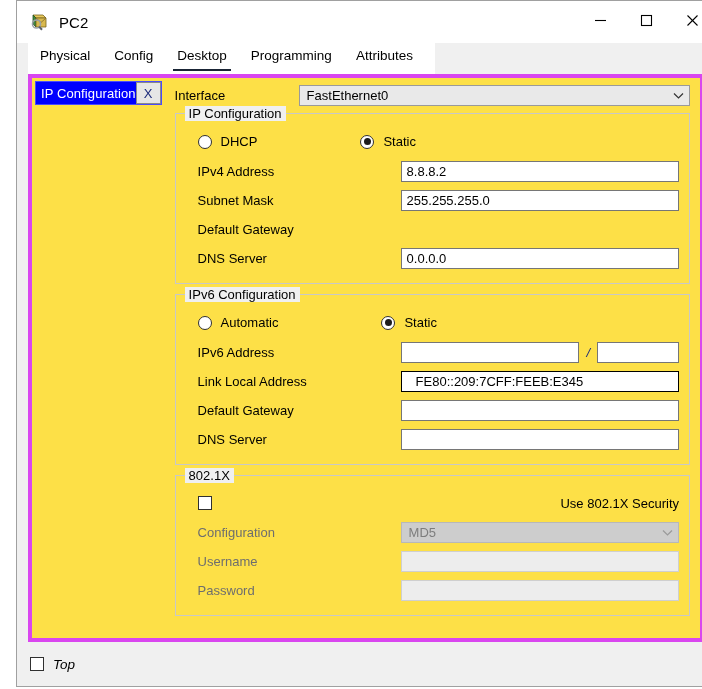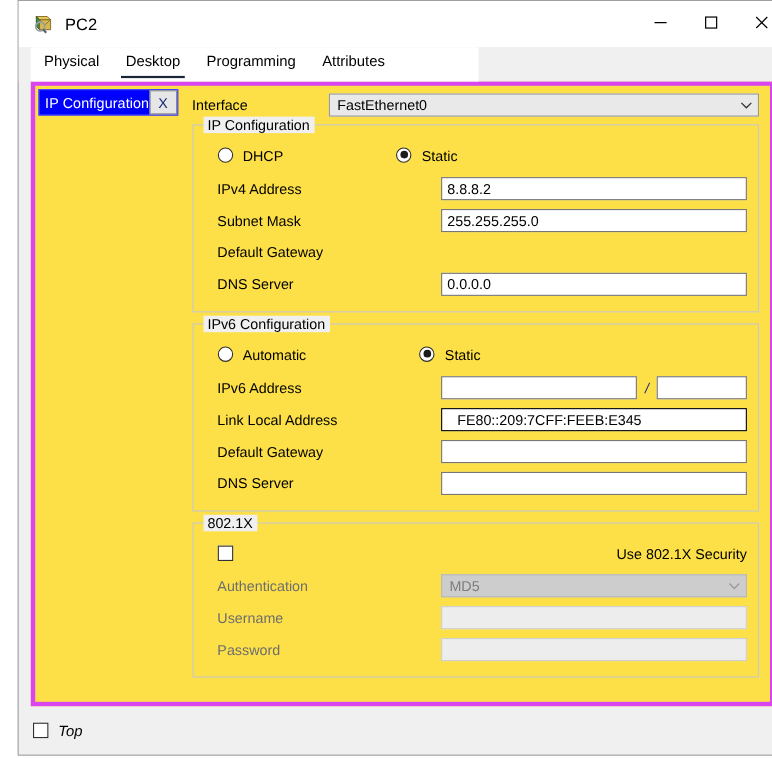--- a/index.html
+++ b/index.html
@@ -255,21 +255,21 @@
   
   .radio-row {
     display: flex;
     align-items: center;
     height: 26px;
     margin-bottom: 5px;
     padding-left: 12px;
   }
   .radio-opt {
     display: flex;
-    align-items: flex-start;
+    align-items: flex-end;
     gap: 9px;
     font-size: 13px;
   }
   .radio-opt.second { margin-left: 103px; }
   .radio {
     width: 14px; height: 14px;
     border: 1.6px solid #303030;
     border-radius: 50%;
     background: #fff;
     box-sizing: border-box;
@@ -356,20 +356,21 @@
               <line x1="11.5" y1="1.5" x2="1.5" y2="11.5" stroke="#000" stroke-width="1.1"></line>
             </svg>
         </span>
       </button>
     </div>
   </div>
 
   <div class="tabstrip">
     <div class="tabs-bg"></div>
     <button class="tab">Physical</button>
+    <button class="tab">Config</button>
     <button class="tab active">Desktop</button>
     <button class="tab">Programming</button>
     <button class="tab">Attributes</button>
   </div>
 
   <div class="panel">
 
     <div class="iframe-title">
       <span class="iframe-title-text">IP Configuration</span>
       <button class="x-btn">X</button>
@@ -457,21 +458,21 @@
 
       <div class="group">
         <span class="legend">802.1X</span>
 
         <label class="check-row">
           <span class="checkbox"></span>
           <span>Use 802.1X Security</span>
         </label>
 
         <div class="row">
-          <span class="row-label dim">Authentication</span>
+          <span class="row-label dim">Configuration</span>
           <div class="combo disabled">
             <span>MD5</span>
             <span class="chev">
               <svg width="13" height="9" viewBox="0 0 13 9">
                   <polyline points="2,2.5 6.5,7 11,2.5" fill="none" stroke="currentColor" stroke-width="1.2"></polyline>
                 </svg>
             </span>
           </div>
         </div>
 

